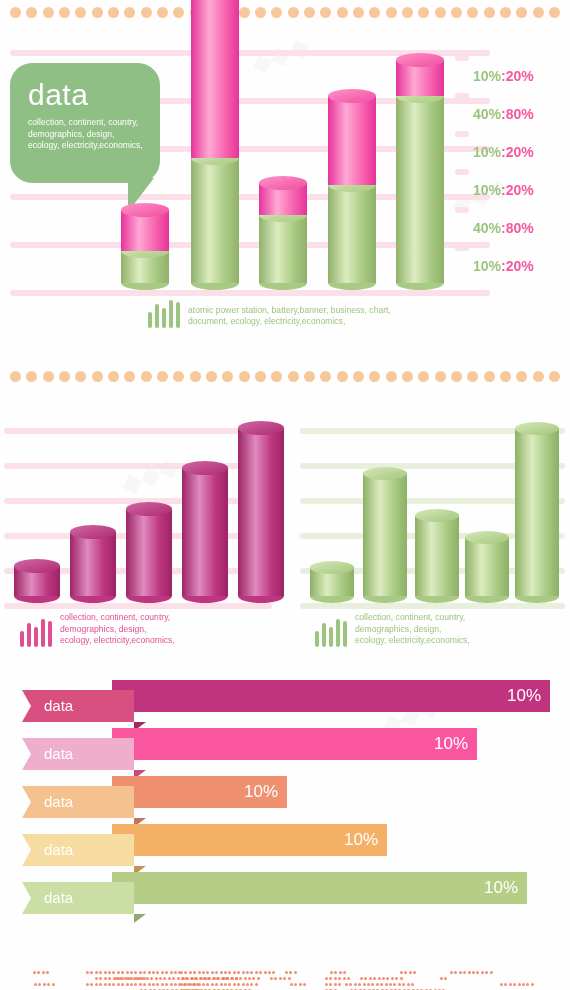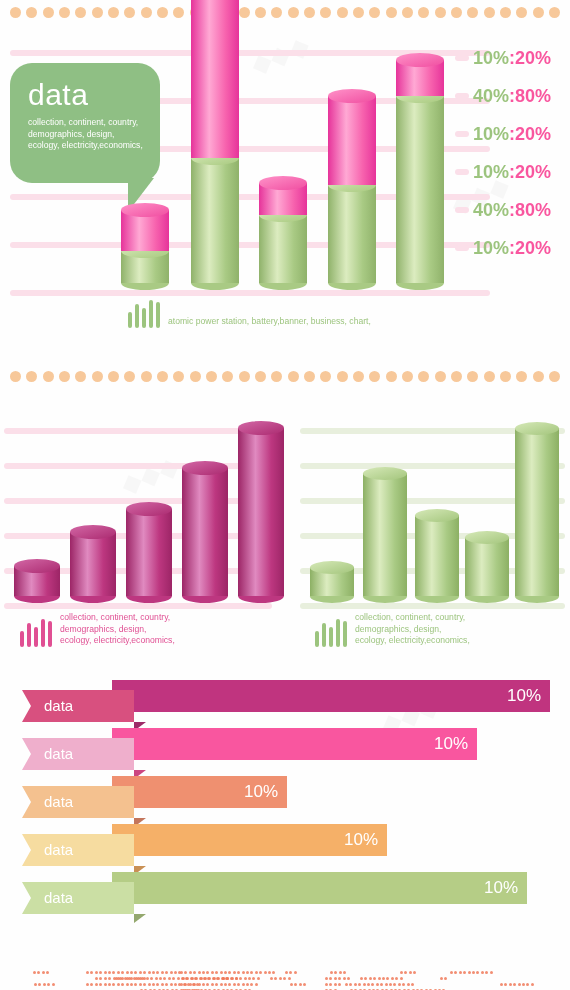--- a/index.html
+++ b/index.html
@@ -30,22 +30,22 @@
     border-left:26px solid #8fbf84;border-bottom:34px solid transparent;}
 
   
   .cyl{position:absolute;}
   .cyl .body{position:absolute;left:0;width:100%;}
   .cyl .cap{position:absolute;left:0;width:100%;border-radius:50%;}
   .cyl .base{position:absolute;left:0;width:100%;border-radius:50%;}
 
   
   .scale{position:absolute;}
-  .scale .row{position:absolute;font-size:18px;font-weight:700;white-space:nowrap;
-              letter-spacing:0px;}
+  .scale .row{position:absolute;font-size:14px;font-weight:700;white-space:nowrap;
+              letter-spacing:0px;margin-top:20px;}
   .scale .row .g{color:#9cc47e;}
   .scale .row .p{color:#f9569f;}
   .scale .tick{position:absolute;width:14px;height:6px;border-radius:3px;background:#fbdfe9;}
 
   
   .legend{position:absolute;display:flex;align-items:flex-end;}
   .legend .mini{display:flex;align-items:flex-end;height:30px;gap:3px;margin-right:8px;}
   .legend .mini i{display:block;width:4px;border-radius:2px;}
   .legend .ltext{font-size:8.6px;line-height:11.6px;}
   .legend .ltext div{white-space:nowrap;}
@@ -181,30 +181,31 @@
       <div class="tick" style="top: 81px; left: 0px;"></div>
       <div class="row" style="top: 74px; left: 18px;"><span class="g">10%</span><span class="p">:</span><span class="p">20%</span></div>
       <div class="tick" style="top: 119px; left: 0px;"></div>
       <div class="row" style="top: 112px; left: 18px;"><span class="g">10%</span><span class="p">:</span><span class="p">20%</span></div>
       <div class="tick" style="top: 157px; left: 0px;"></div>
       <div class="row" style="top: 150px; left: 18px;"><span class="g">40%</span><span class="p">:</span><span class="p">80%</span></div>
       <div class="tick" style="top: 195px; left: 0px;"></div>
       <div class="row" style="top: 188px; left: 18px;"><span class="g">10%</span><span class="p">:</span><span class="p">20%</span></div>
     </div>
 
-  <div class="legend" style="left:128px;top:298px;">
+  <div class="legend" style="left:148px;top:298px;">
     <div class="mini">
       <i style="height:16px;background:#9cc47e;"></i>
       <i style="height:24px;background:#9cc47e;"></i>
       <i style="height:20px;background:#9cc47e;"></i>
       <i style="height:28px;background:#9cc47e;"></i>
       <i style="height:26px;background:#9cc47e;"></i>
     </div>
     <div class="ltext" style="color:#9cc47e;">
       <div>atomic power station, battery,banner, business, chart,</div>
+      <div>document, ecology, electricity,economics,</div>
     </div>
   </div>
 
   <div class="dot-row" id="mid-dots" style="top:369px;">
       <span class="dot" style="background: rgb(247, 200, 154);"></span>
       <span class="dot" style="background: rgb(247, 200, 154);"></span>
       <span class="dot" style="background: rgb(247, 200, 154);"></span>
       <span class="dot" style="background: rgb(247, 200, 154);"></span>
       <span class="dot" style="background: rgb(247, 200, 154);"></span>
       <span class="dot" style="background: rgb(247, 200, 154);"></span>

